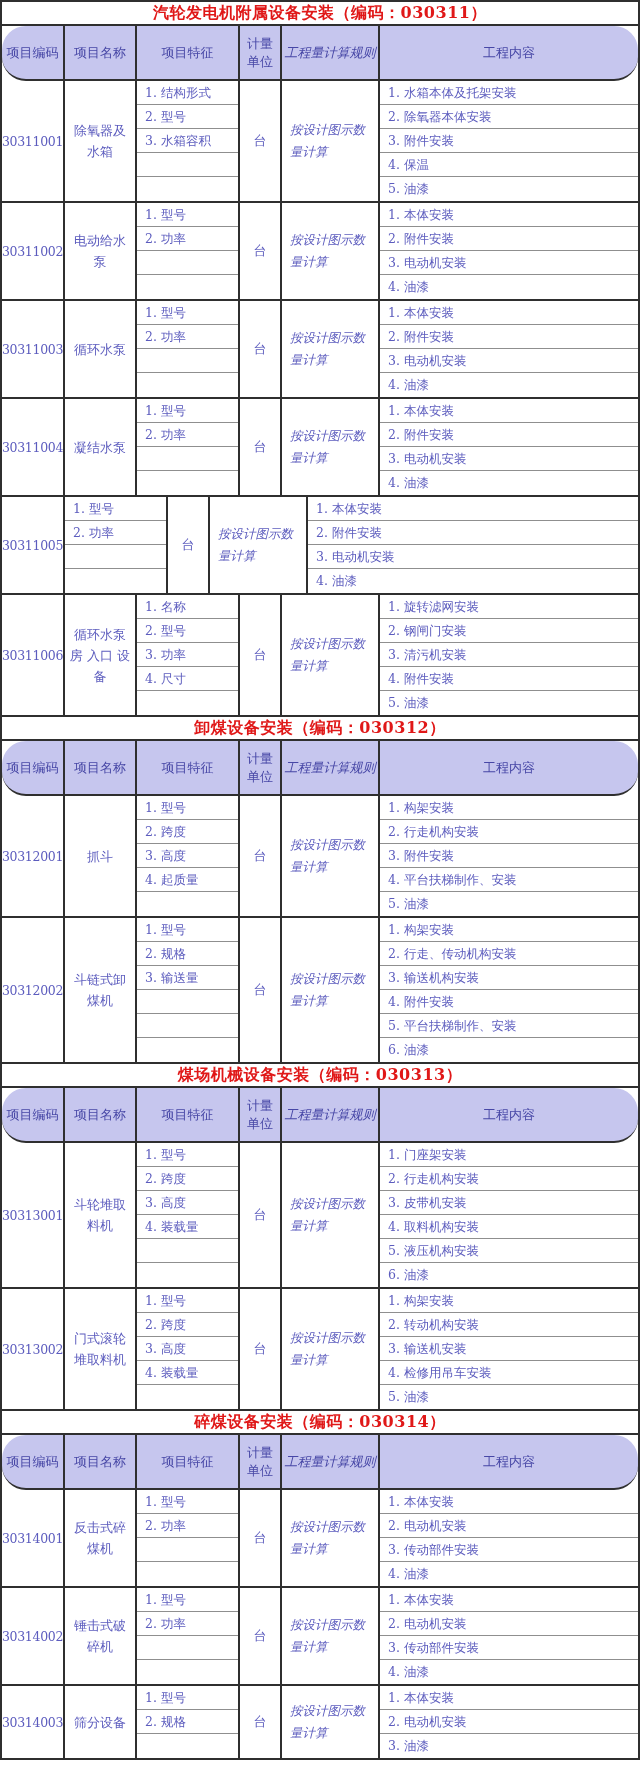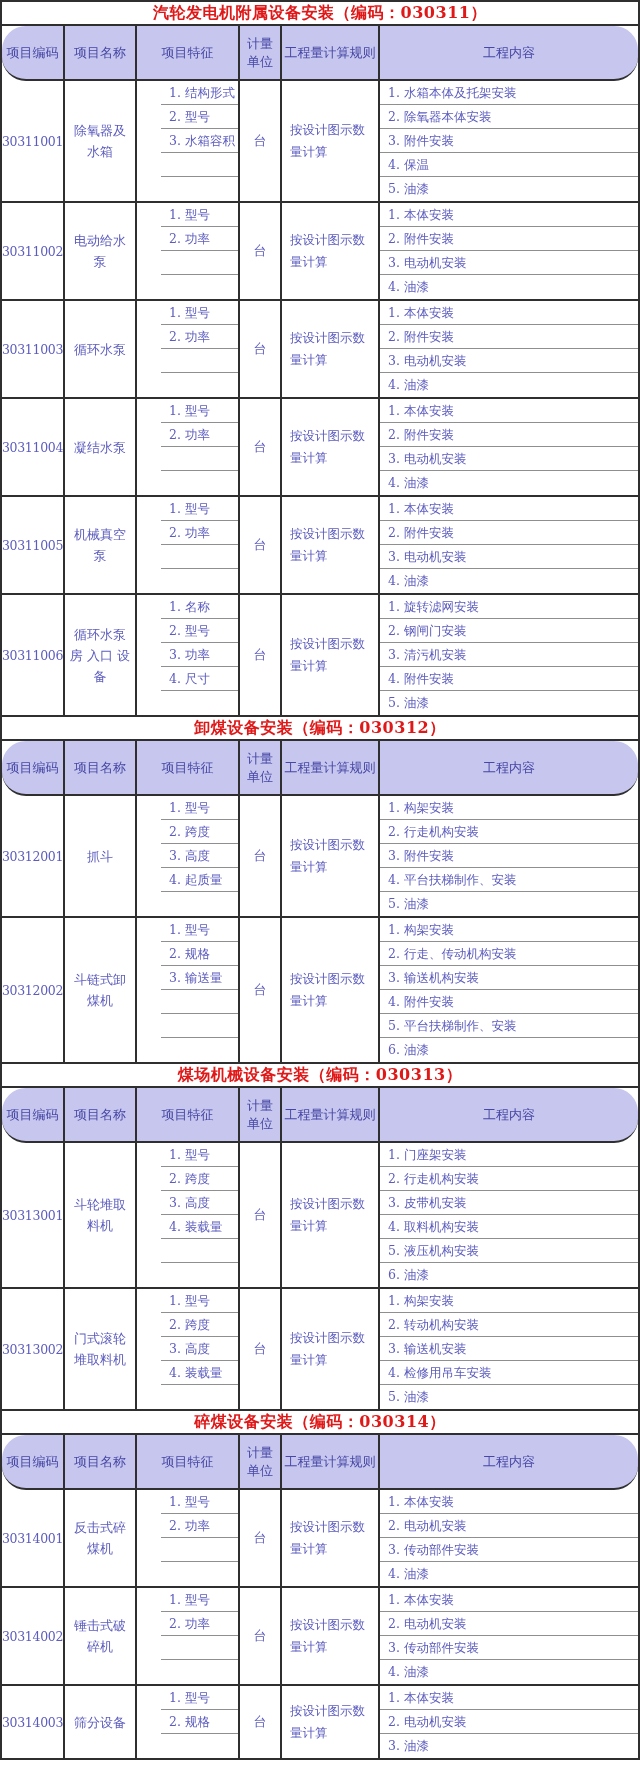--- a/index.html
+++ b/index.html
@@ -52,23 +52,23 @@
   }
   .table > .item-row:last-child{border-bottom:none;}
   .cell{
     box-sizing:border-box;
     border-right:2px solid var(--bd);
     overflow:hidden;
   }
   .cell:last-child{border-right:none;}
   .c-code{width:63px;}
   .c-name{width:72px;}
-  .c-feat{width:103px;padding-left:24px;}
+  .c-feat{width:103px;}
   .c-unit{width:42px;}
-  .c-rule{width:98px;}
+  .c-rule{width:98px;font-style:italic;}
   .c-cont{flex:1;min-width:0;}
   .vcenter{display:flex;align-items:center;justify-content:center;text-align:center;}
   .c-code.vcenter{font-size:12.5px;letter-spacing:-.3px;}
   .c-name.vcenter{padding:16px 3px;line-height:21px;}
   .sub{
     height:24px;
     line-height:23px;
     box-sizing:border-box;
     padding-left:8px;
     border-bottom:1px solid var(--bl);
@@ -177,21 +177,20 @@
       </div>
       <div class="cell c-cont">
         <div class="sub">1. 本体安装</div>
         <div class="sub">2. 附件安装</div>
         <div class="sub">3. 电动机安装</div>
         <div class="sub">4. 油漆</div>
       </div>
     </div>
     <div class="item-row">
       <div class="cell c-code vcenter">30311005</div>
-      <div class="cell c-name vcenter">机械真空泵</div>
       <div class="cell c-feat">
         <div class="sub">1. 型号</div>
         <div class="sub">2. 功率</div>
         <div class="sub"></div>
         <div class="sub"></div>
       </div>
       <div class="cell c-unit vcenter">台</div>
       <div class="cell c-rule">
         <div class="rule-text">按设计图示数量计算</div>
       </div>

